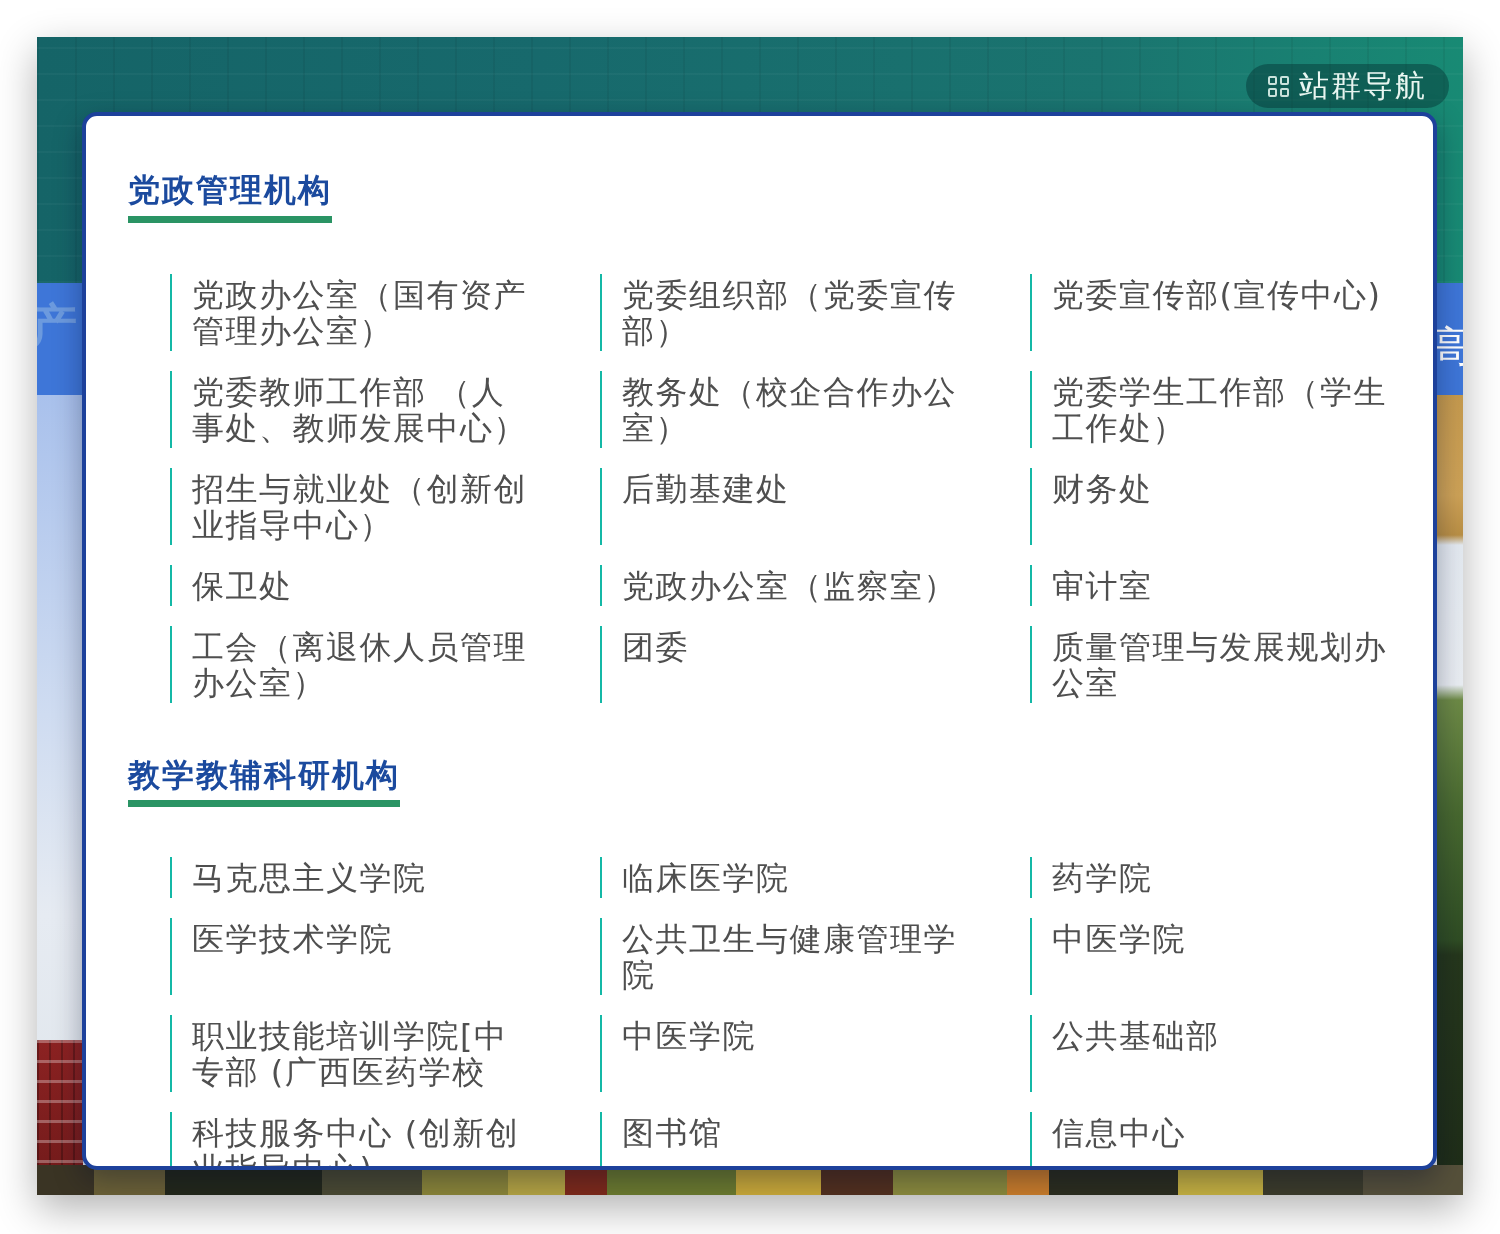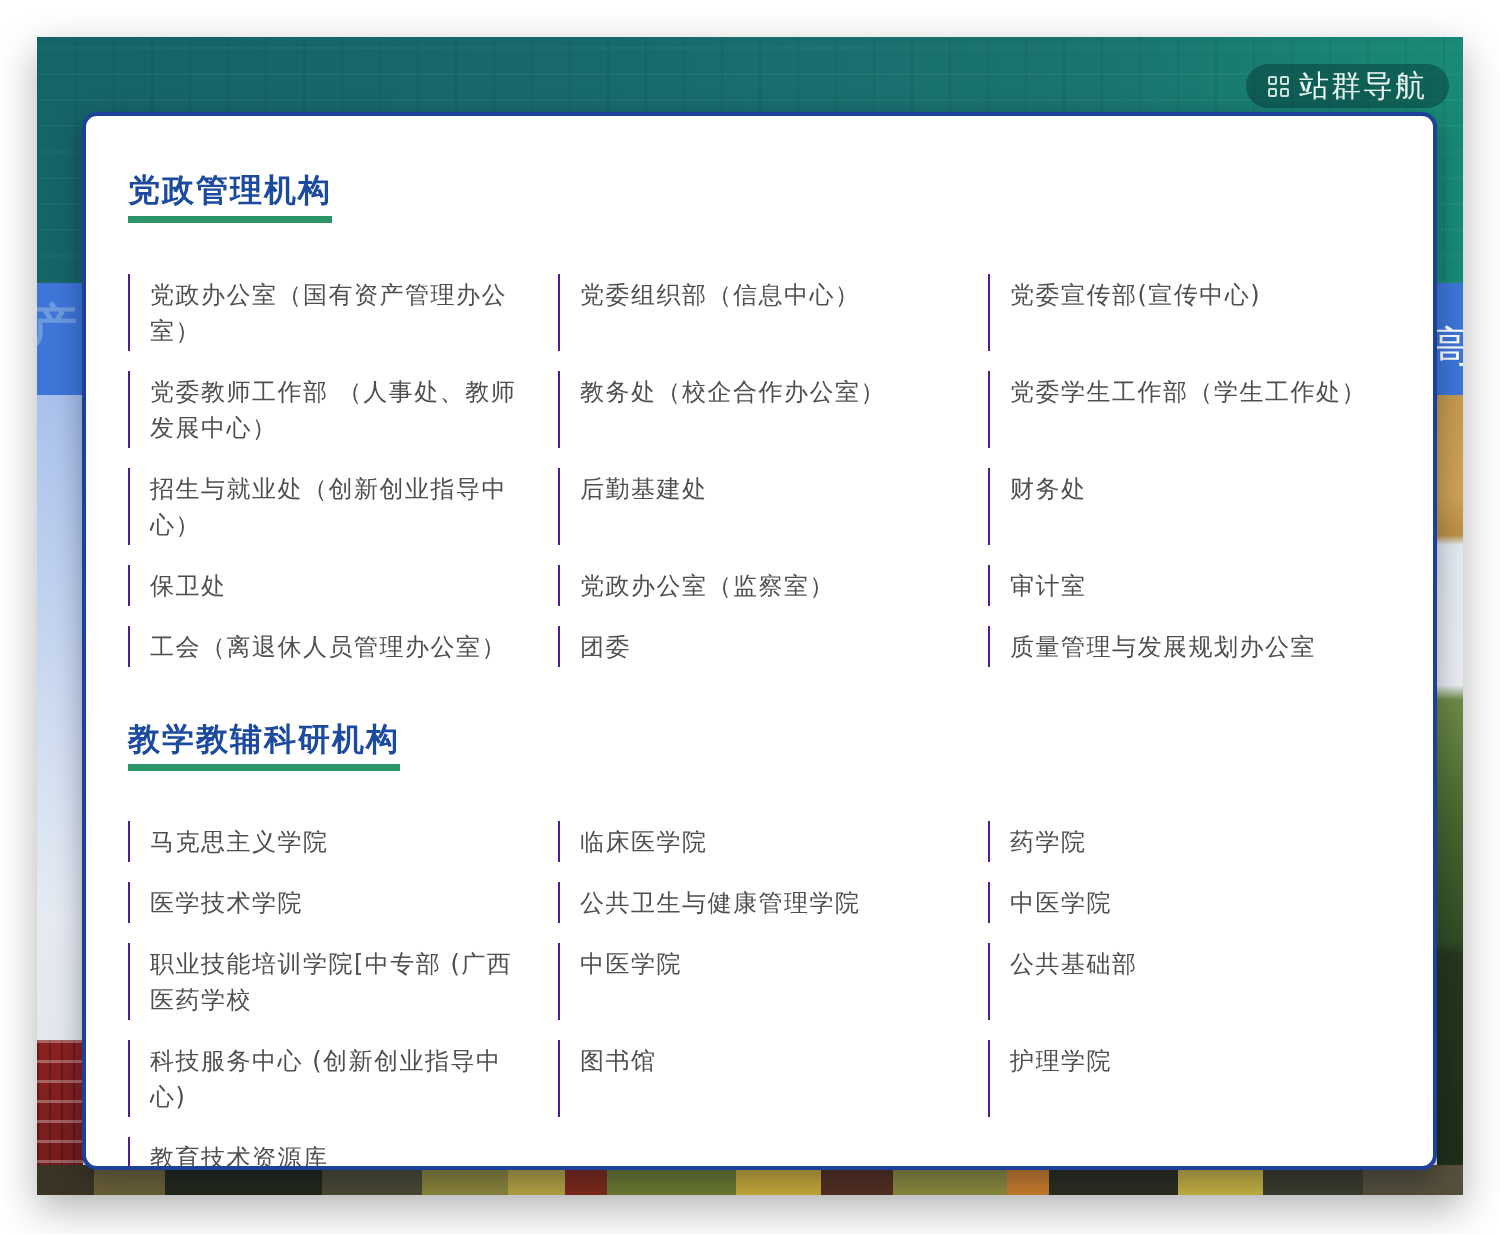--- a/index.html
+++ b/index.html
@@ -45,22 +45,22 @@
   .grid-icon i{display:block;border:2px solid rgba(235,250,245,.85);border-radius:2px;}
   
   .modal{position:absolute;left:45px;top:75px;width:1355px;height:1058px;z-index:10;
     box-sizing:border-box;background:#fff;border:4px solid #1d419b;border-radius:15px;
     box-shadow:0 10px 28px rgba(0,10,40,.35);padding:58px 42px 0 42px;overflow:hidden;}
   .section-title{display:inline-block;margin:0;color:#1b4a9e;font-size:32px;font-weight:bold;
     letter-spacing:2px;line-height:1.05;padding-bottom:8px;border-bottom:7px solid #2a9464;cursor:pointer;}
   .title-wrap{margin-bottom:51px;}
   .title-wrap.second{margin-top:56px;margin-bottom:50px;}
   .org-grid{display:grid;grid-template-columns:repeat(3,430px);row-gap:20px;column-gap:0;}
-  .org-item{box-sizing:border-box;border-left:2px solid #4c1d95;padding:3px 26px 2px 20px;
-    font-size:24px;letter-spacing:1.5px;line-height:36px;color:#4f4f4f;cursor:pointer;}
+  .org-item{box-sizing:border-box;border-left:2px solid #14b8a6;padding:3px 26px 2px 20px;
+    font-size:32px;letter-spacing:1.5px;line-height:36px;color:#4f4f4f;cursor:pointer;margin-left:42px;}
 </style>
 </head>
 <body>
 
 <div class="stage">
   <div class="content">
 
     <div class="bg-header"></div>
     <div class="bg-watermark">产</div>
     <div class="bg-blueband">
@@ -84,21 +84,21 @@
       <span>站群导航</span>
     </button>
 
     <div class="modal">
 
       <div class="title-wrap">
         <h2 class="section-title">党政管理机构</h2>
       </div>
       <div class="org-grid">
           <div class="org-item">党政办公室（国有资产管理办公室）</div>
-          <div class="org-item">党委组织部（信息中心）</div>
+          <div class="org-item">党委组织部（党委宣传部）</div>
           <div class="org-item">党委宣传部(宣传中心)</div>
           <div class="org-item">党委教师工作部 （人事处、教师发展中心）</div>
           <div class="org-item">教务处（校企合作办公室）</div>
           <div class="org-item">党委学生工作部（学生工作处）</div>
           <div class="org-item">招生与就业处（创新创业指导中心）</div>
           <div class="org-item">后勤基建处</div>
           <div class="org-item">财务处</div>
           <div class="org-item">保卫处</div>
           <div class="org-item">党政办公室（监察室）</div>
           <div class="org-item">审计室</div>
@@ -115,19 +115,19 @@
           <div class="org-item">临床医学院</div>
           <div class="org-item">药学院</div>
           <div class="org-item">医学技术学院</div>
           <div class="org-item">公共卫生与健康管理学院</div>
           <div class="org-item">中医学院</div>
           <div class="org-item">职业技能培训学院[中专部 (广西医药学校</div>
           <div class="org-item">中医学院</div>
           <div class="org-item">公共基础部</div>
           <div class="org-item">科技服务中心 (创新创业指导中心)</div>
           <div class="org-item">图书馆</div>
-          <div class="org-item">护理学院</div>
+          <div class="org-item">信息中心</div>
           <div class="org-item">教育技术资源库</div>
         </div>
 
     </div>
   </div>
 </div>
 
 </body></html>

